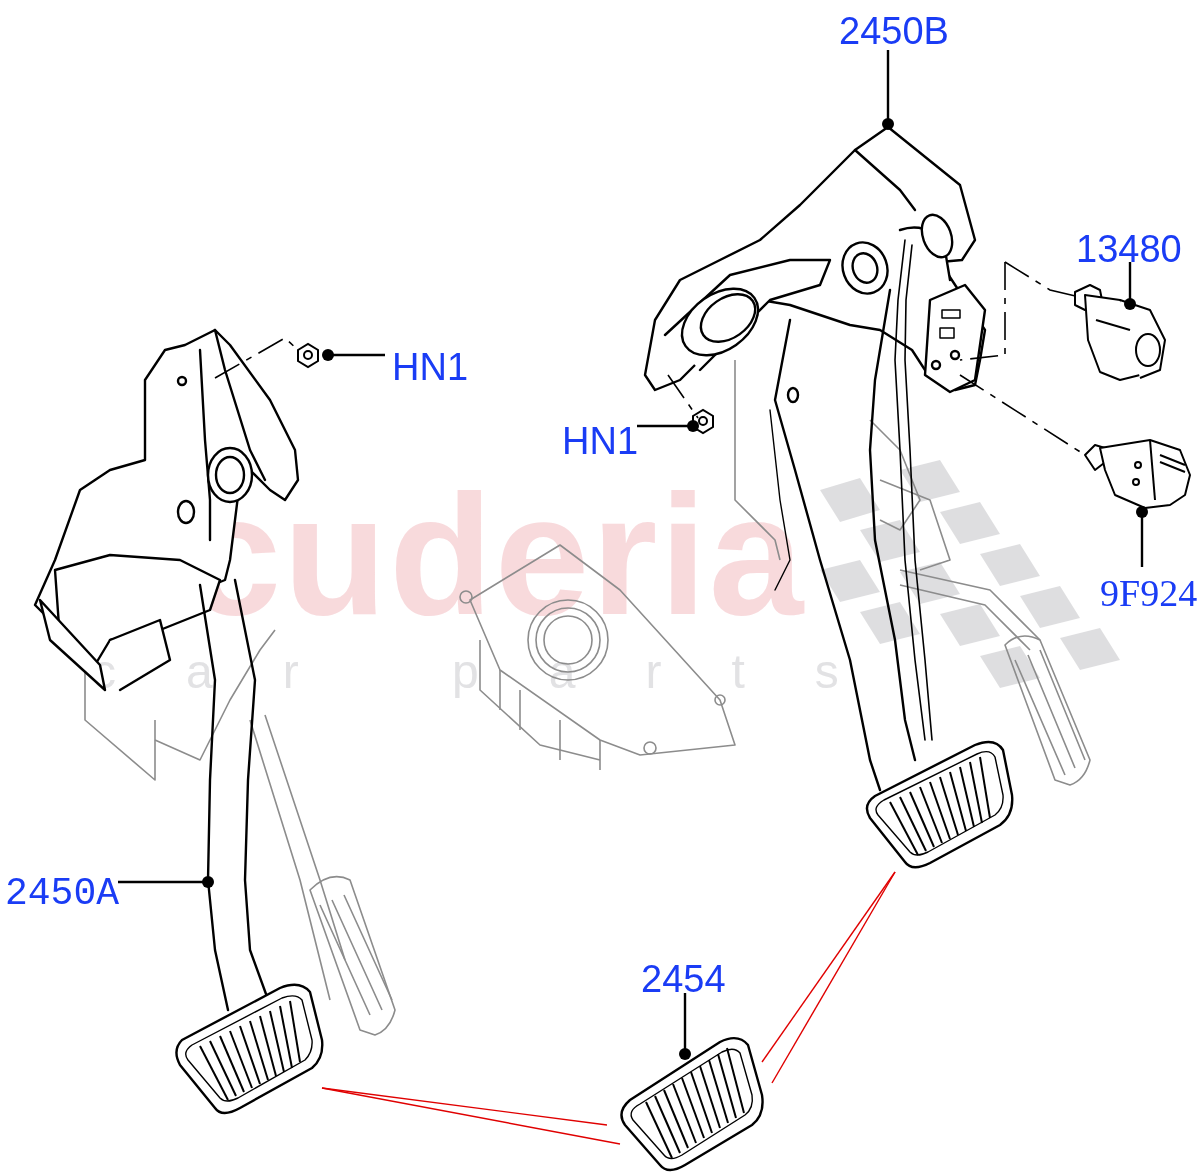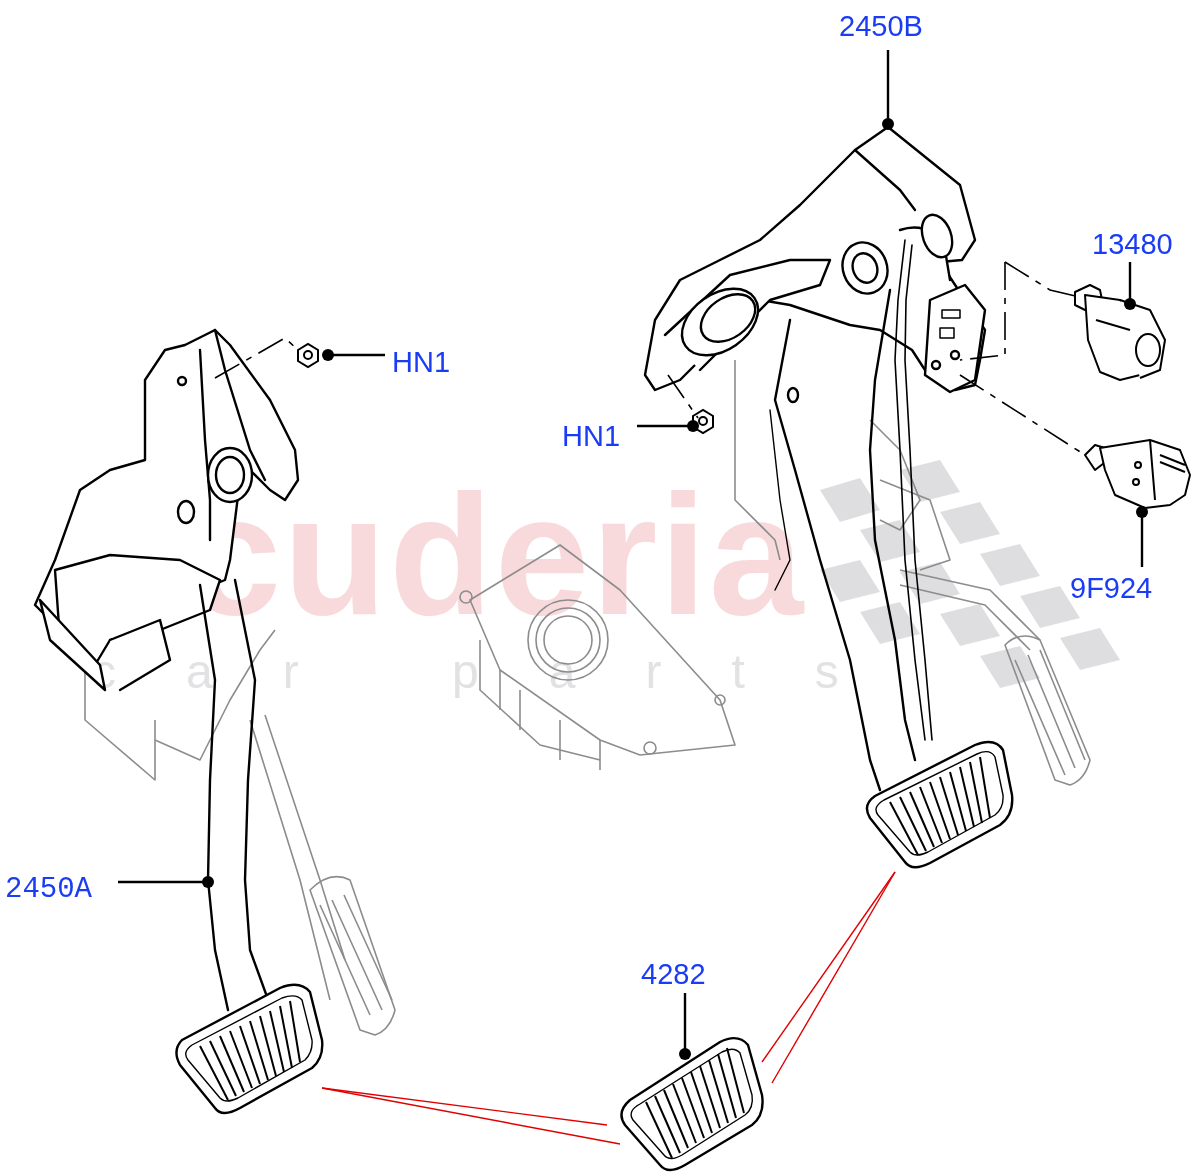--- a/index.html
+++ b/index.html
@@ -1,19 +1,19 @@
 <!DOCTYPE html>
 <html><head>
 <meta charset="utf-8">
 <style>
   html, body { margin: 0; padding: 0; background: #ffffff; }
   body { width: 1200px; height: 1174px; position: relative; overflow: hidden; font-family: "Liberation Sans", sans-serif; }
   #canvas { position: absolute; left: 0; top: 0; width: 1200px; height: 1174px; }
   .callout-label {
-    position: absolute; color: #1a3cf5; font-size: 29px; line-height: 1;
+    position: absolute; color: #1a3cf5; font-size: 38px; line-height: 1;
     font-family: "Liberation Sans", sans-serif; white-space: nowrap; cursor: pointer;
   }
   .wm-main {
     position: absolute; left: 90px; top: 470px; font-size: 170px; font-weight: bold;
     color: #f7d4d7; letter-spacing: 2px; font-family: "Liberation Sans", sans-serif; line-height: 1;
     opacity: 0.85;
   }
   .wm-sub {
     position: absolute; left: 92px; top: 648px; font-size: 48px; color: #e2e2e4;
     letter-spacing: 70px; font-family: "Liberation Sans", sans-serif; line-height: 1;
@@ -228,19 +228,19 @@
       <circle cx="1130" cy="304" r="6"></circle>
       <circle cx="1142" cy="512" r="6"></circle>
       <circle cx="328" cy="355" r="6"></circle>
       <circle cx="693" cy="426" r="6"></circle>
       <circle cx="208" cy="882" r="6"></circle>
       <circle cx="685" cy="1054" r="6"></circle>
     </g>
   </svg>
 
   <div class="callout-label" style="left:839px;top:12px;">2450B</div>
-  <div class="callout-label" style="left:1076px;top:230px;margin-left:16px;">13480</div>
-  <div class="callout-label" style="left:1070px;top:574px;">9F924</div>
+  <div class="callout-label" style="left:1076px;top:230px;">13480</div>
+  <div class="callout-label" style="left:1100px;top:574px;font-family:Liberation Serif, serif;">9F924</div>
   <div class="callout-label" style="left:392px;top:348px;">HN1</div>
   <div class="callout-label" style="left:562px;top:422px;">HN1</div>
   <div class="callout-label" style="left:5px;top:875px;font-family:Liberation Mono, monospace;">2450A</div>
-  <div class="callout-label" style="left:641px;top:960px;">4282</div>
+  <div class="callout-label" style="left:641px;top:960px;">2454</div>
 </div>
 
 </body></html>

